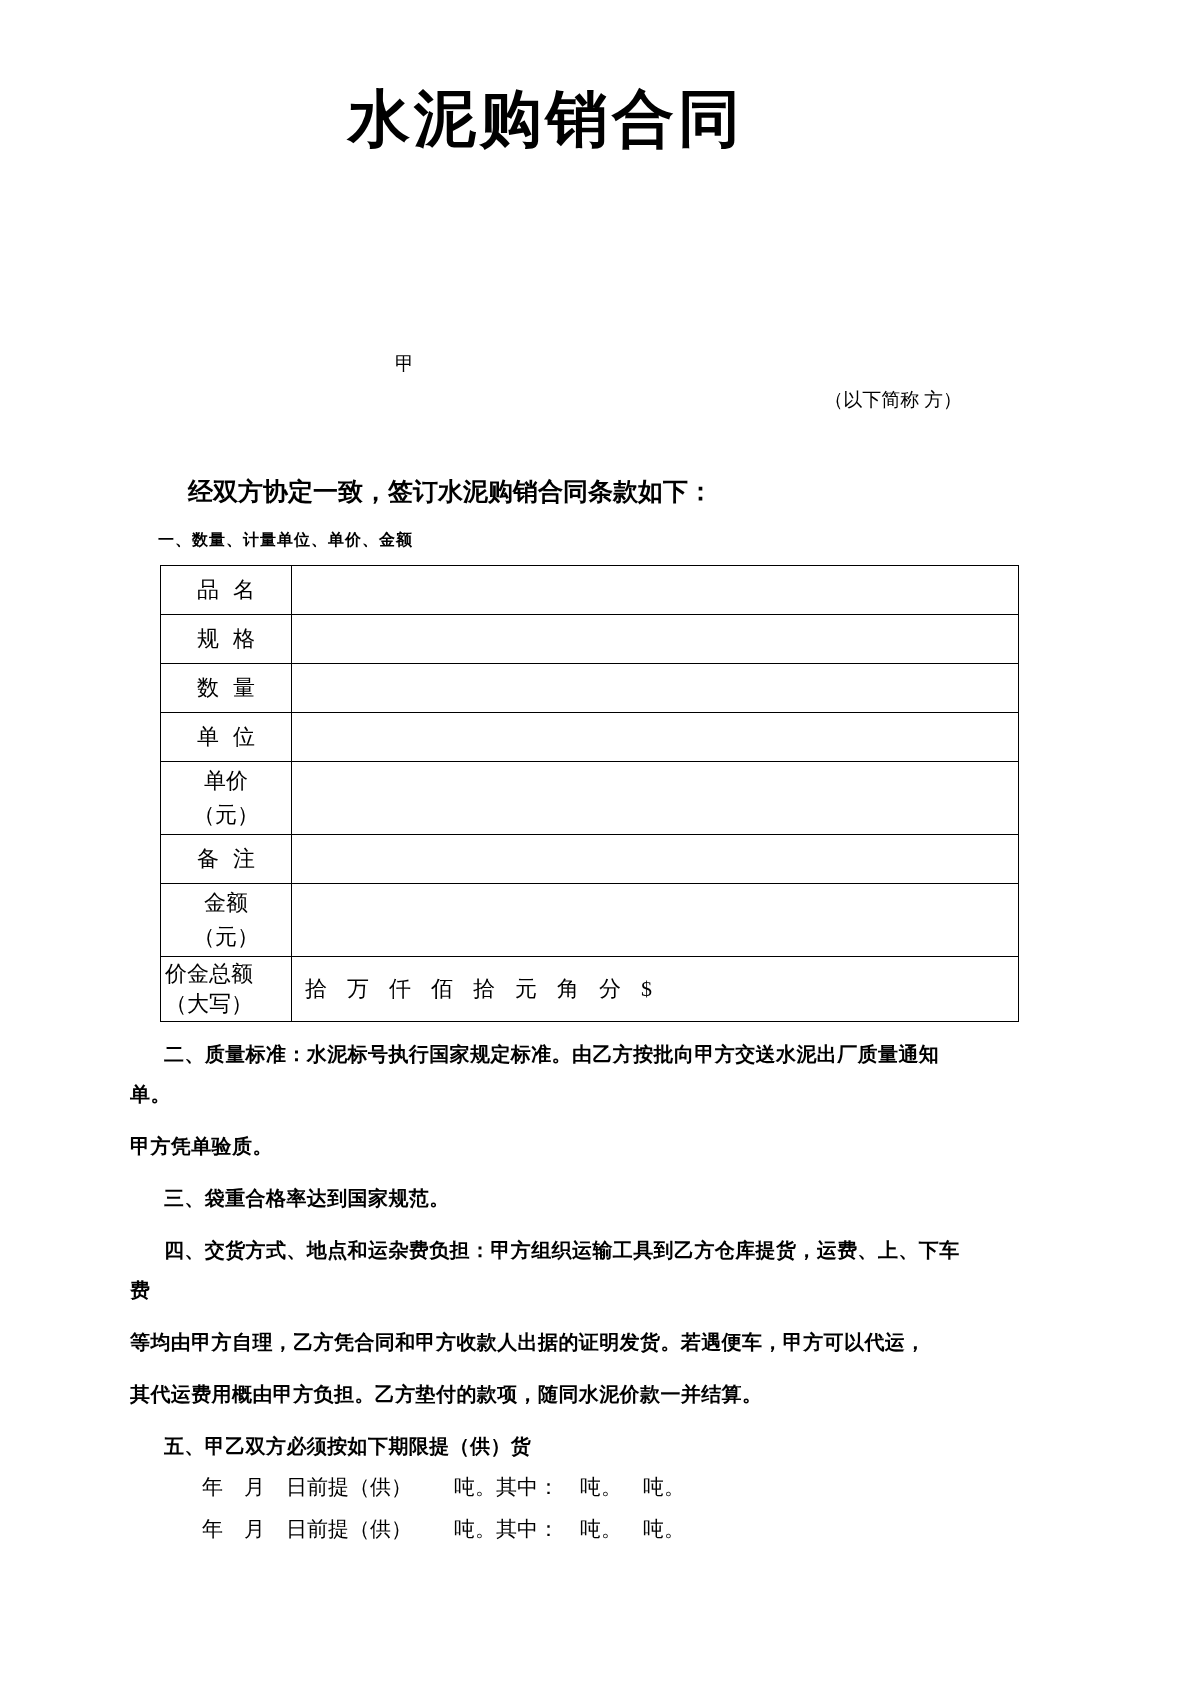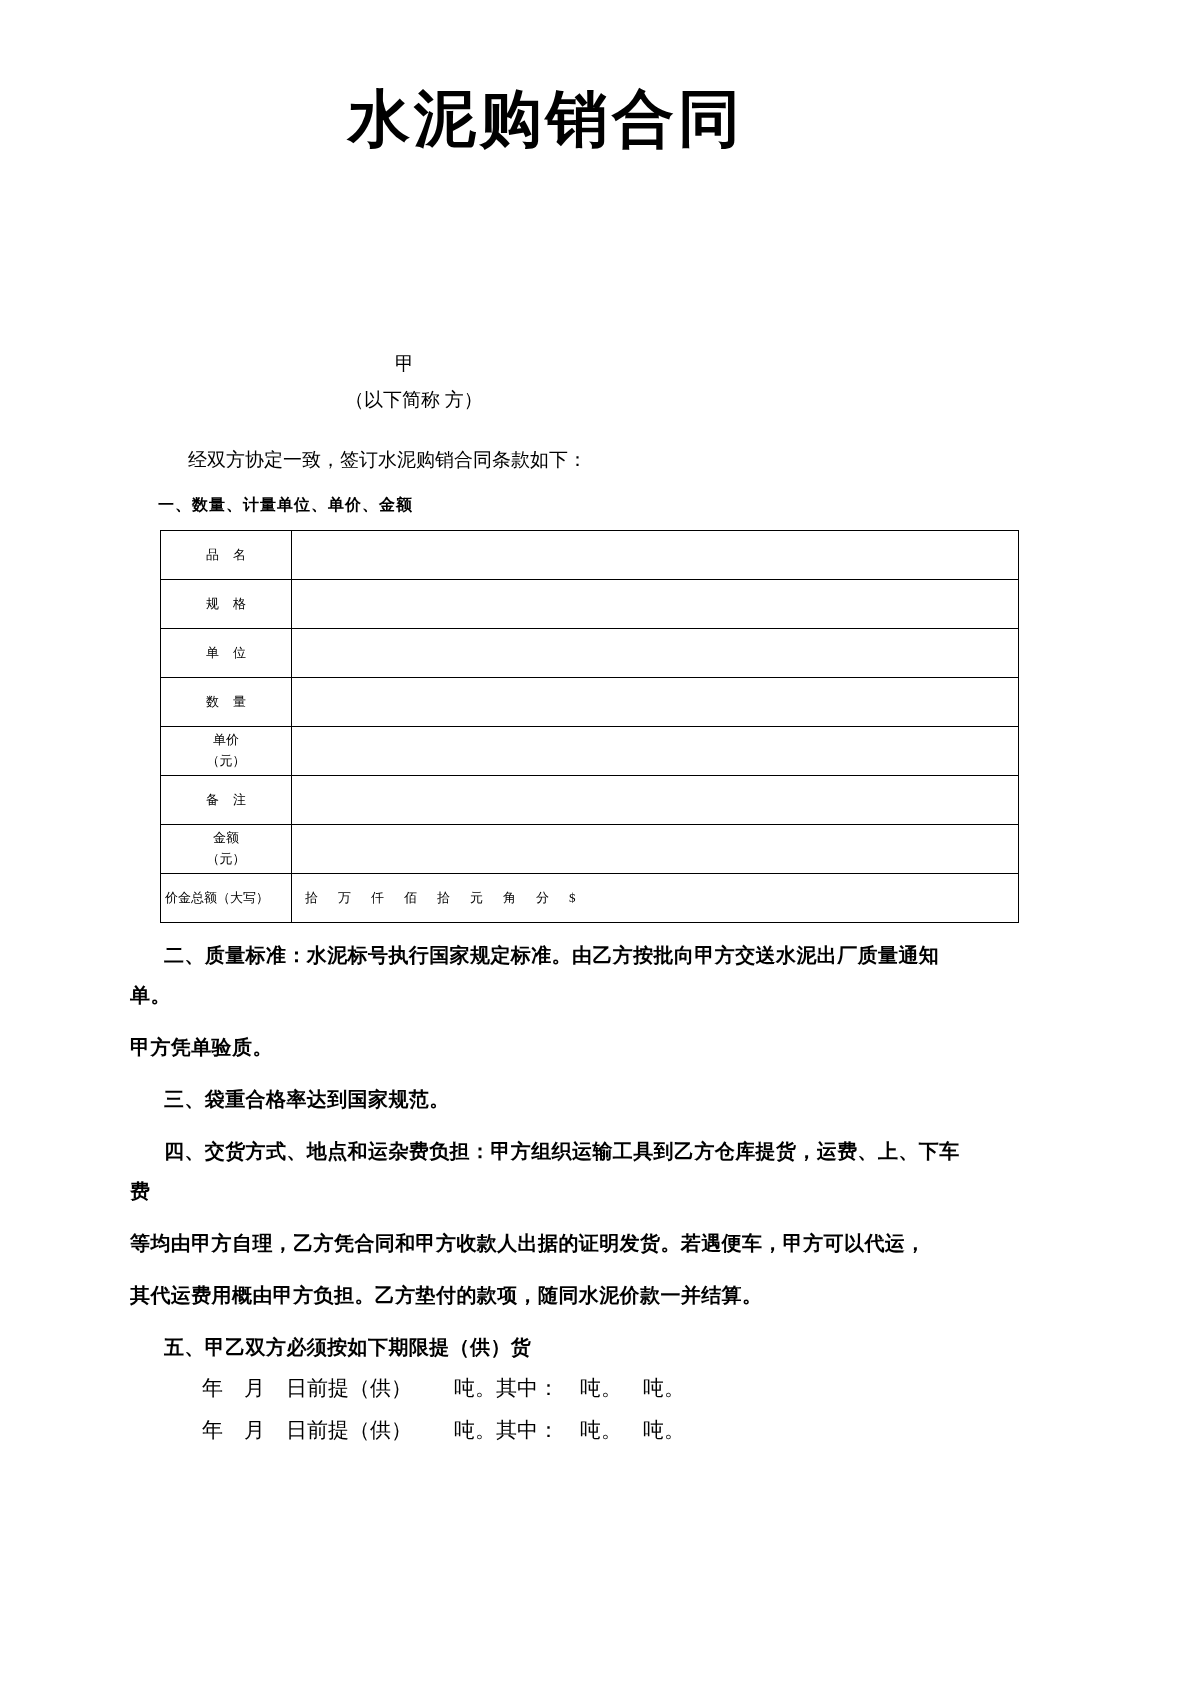--- a/index.html
+++ b/index.html
@@ -39,53 +39,55 @@
   }
   .party-line {
     font-size: 19px;
     line-height: 1.9;
   }
   .party-a {
     padding-left: 265px;
   }
   .party-alias {
     padding-left: 215px;
+    text-align: right;
   }
   .party-b {
     padding-left: 185px;
   }
   .party-b .gap {
     display: inline-block;
     width: 46px;
   }
 
   .intro {
-    font-size: 19px;
-    margin-top: 28px;
+    font-size: 25px;
+    margin-top: 56px;
     padding-left: 58px;
+    font-weight: bold;
   }
 
   .clause-head {
     font-family: "DejaVu Sans", "Liberation Sans", sans-serif;
     font-weight: bold;
     font-size: 16px;
     margin-top: 22px;
     padding-left: 28px;
     letter-spacing: 1px;
   }
 
   table.goods {
     width: 840px;
     margin: 14px 0 0 30px;
     border-collapse: collapse;
     table-layout: fixed;
   }
   table.goods td {
     border: 1.5px solid #000;
-    font-size: 13px;
+    font-size: 22px;
     height: 44px;
     padding: 2px 4px;
   }
   td.label {
     width: 122px;
     text-align: center;
     line-height: 1.55;
   }
   td.label .sp {
     display: inline-block;
@@ -155,25 +157,25 @@
     <tbody>
       <tr>
         <td class="label">品<span class="sp"></span>名</td>
         <td class="value"></td>
       </tr>
       <tr>
         <td class="label">规<span class="sp"></span>格</td>
         <td class="value"></td>
       </tr>
       <tr>
+        <td class="label">数<span class="sp"></span>量</td>
+        <td class="value"></td>
+      </tr>
+      <tr>
         <td class="label">单<span class="sp"></span>位</td>
-        <td class="value"></td>
-      </tr>
-      <tr>
-        <td class="label">数<span class="sp"></span>量</td>
         <td class="value"></td>
       </tr>
       <tr>
         <td class="label tall">单价<br>（元）</td>
         <td class="value tall"></td>
       </tr>
       <tr>
         <td class="label">备<span class="sp"></span>注</td>
         <td class="value"></td>
       </tr>

